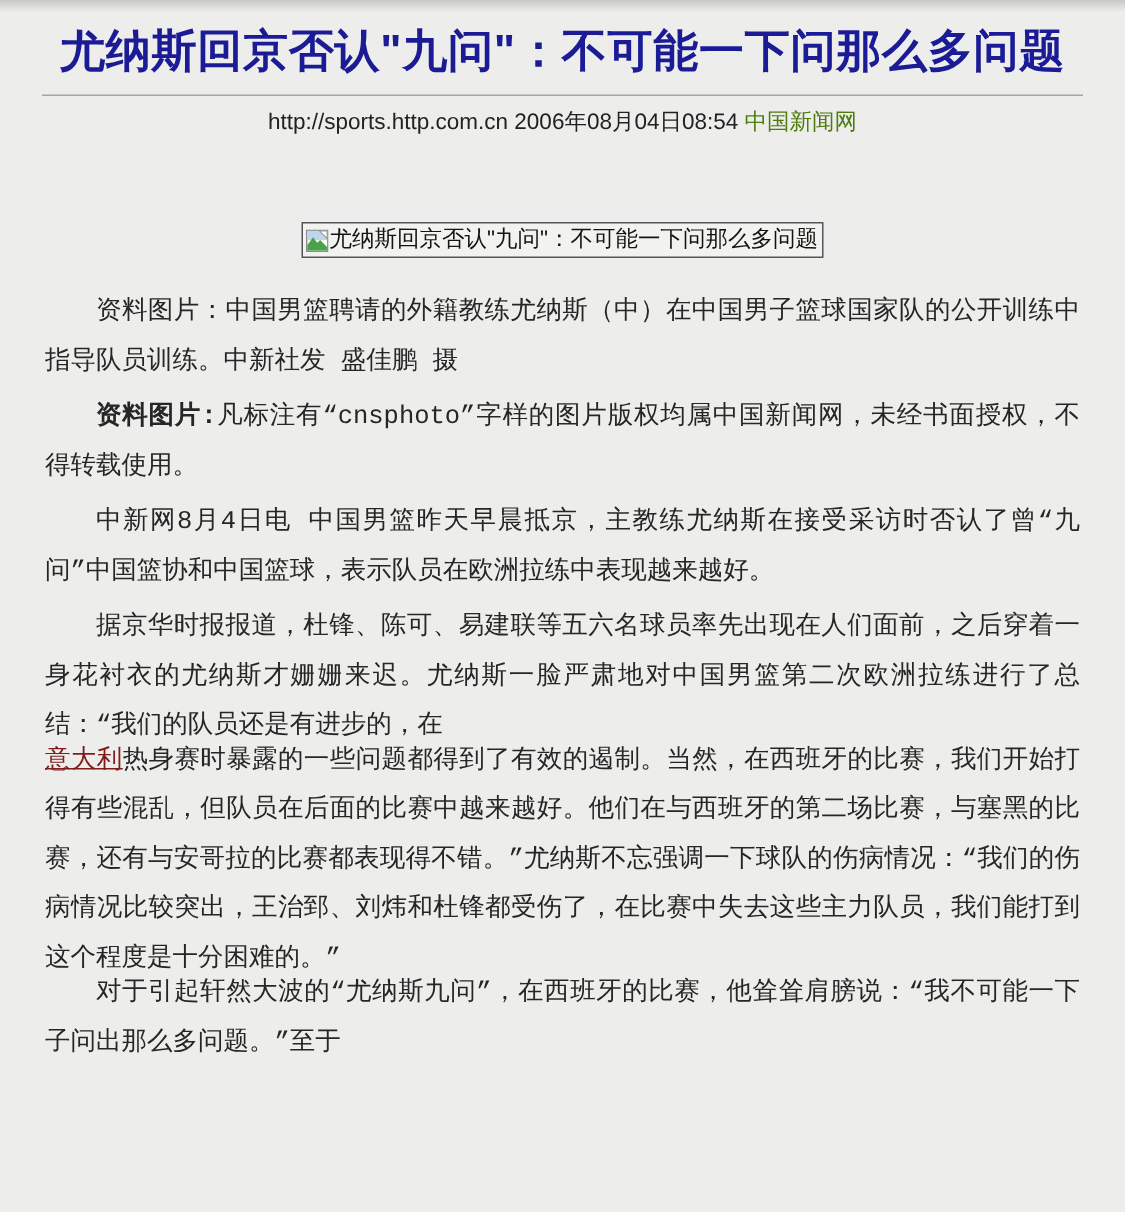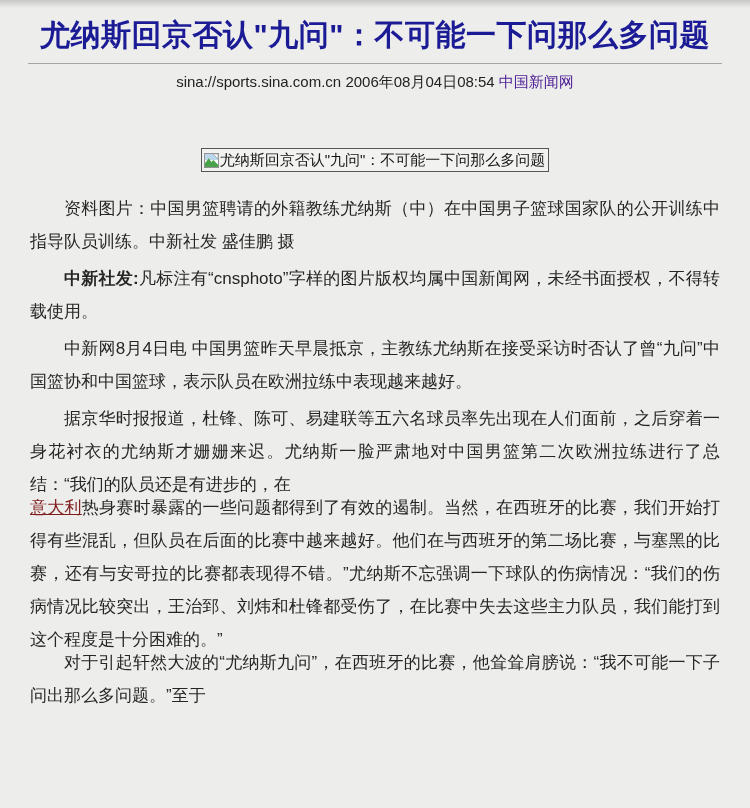--- a/index.html
+++ b/index.html
@@ -33,21 +33,21 @@
     border-top: 1px solid #a5a5a8;
   }
   .source-line {
     margin-top: 8px;
     text-align: center;
     font-size: 15px;
     color: #222222;
     line-height: 20px;
   }
   .source-line .src-link {
-    color: #4c1d95;
+    color: #4d7c0f;
     text-decoration: none;
     text-align: right;
   }
   .placeholder-wrap {
     margin-top: 56px;
     text-align: center;
   }
   .img-box {
     display: inline-flex;
     align-items: center;
@@ -59,20 +59,21 @@
     line-height: 18px;
     vertical-align: middle;
   }
   .img-box svg { margin-right: 1px; flex: 0 0 auto; }
   .article {
     margin: 20px 30px 0 30px;
     font-size: 17px;
     line-height: 33px;
     color: #262626;
     text-align: justify;
+    font-family: Liberation Mono, monospace;
   }
   .para { margin: 4px 0 0 0; }
   .para.indent { text-indent: 2em; }
   .para.tight { margin-top: -10px; }
   .para .bold { font-weight: bold; }
   .kw-link {
     color: #7f1d1d;
     text-decoration: underline;
     cursor: pointer;
   }
@@ -80,37 +81,37 @@
 </head>
 <body>
 
 <div class="top-shade"></div>
 
 <h1 class="headline">尤纳斯回京否认"九问"：不可能一下问那么多问题</h1>
 
 <hr class="divider">
 
 <div class="source-line">
-  <span>sina://sports.sina.com.cn</span>
+  <span>http://sports.http.com.cn</span>
   <span>2006年08月04日08:54</span>
   <a class="src-link" href="#">中国新闻网</a>
 </div>
 
 <div class="placeholder-wrap">
   <span class="img-box">
     <svg width="15" height="15" viewBox="0 0 16 16">
       <rect x="0.5" y="0.5" width="15" height="15" fill="#fdfdfd" stroke="#8a8a8a"></rect>
       <rect x="1" y="1" width="14" height="6.5" fill="#bcd6ec"></rect>
       <path d="M1 11 L5 5.5 L8 9.5 L10 7.5 L15 12.5 L15 15 L1 15 Z" fill="#4aa34a"></path>
       <path d="M9.5 1 L15 1 L15 6.5 Z" fill="#ffffff" stroke="#9a9a9a" stroke-width="0.8"></path>
     </svg>
     <span>尤纳斯回京否认"九问"：不可能一下问那么多问题</span>
   </span>
 </div>
 
 <div class="article">
     <p class="para indent"><span>资料图片：中国男篮聘请的外籍教练尤纳斯（中）在中国男子篮球国家队的公开训练中指导队员训练。中新社发 盛佳鹏 摄</span></p>
-    <p class="para indent"><span class="bold">中新社发:</span><span>凡标注有“cnsphoto”字样的图片版权均属中国新闻网，未经书面授权，不得转载使用。</span></p>
+    <p class="para indent"><span class="bold">资料图片:</span><span>凡标注有“cnsphoto”字样的图片版权均属中国新闻网，未经书面授权，不得转载使用。</span></p>
     <p class="para indent"><span>中新网8月4日电 中国男篮昨天早晨抵京，主教练尤纳斯在接受采访时否认了曾“九问”中国篮协和中国篮球，表示队员在欧洲拉练中表现越来越好。</span></p>
     <p class="para indent"><span>据京华时报报道，杜锋、陈可、易建联等五六名球员率先出现在人们面前，之后穿着一身花衬衣的尤纳斯才姗姗来迟。尤纳斯一脸严肃地对中国男篮第二次欧洲拉练进行了总结：“我们的队员还是有进步的，在</span></p>
     <p class="para tight"><a href="#" class="kw-link">意大利</a><span>热身赛时暴露的一些问题都得到了有效的遏制。当然，在西班牙的比赛，我们开始打得有些混乱，但队员在后面的比赛中越来越好。他们在与西班牙的第二场比赛，与塞黑的比赛，还有与安哥拉的比赛都表现得不错。”尤纳斯不忘强调一下球队的伤病情况：“我们的伤病情况比较突出，王治郅、刘炜和杜锋都受伤了，在比赛中失去这些主力队员，我们能打到这个程度是十分困难的。”</span></p>
     <p class="para indent tight"><span>对于引起轩然大波的“尤纳斯九问”，在西班牙的比赛，他耸耸肩膀说：“我不可能一下子问出那么多问题。”至于</span></p>
   </div>
 
 </body></html>

